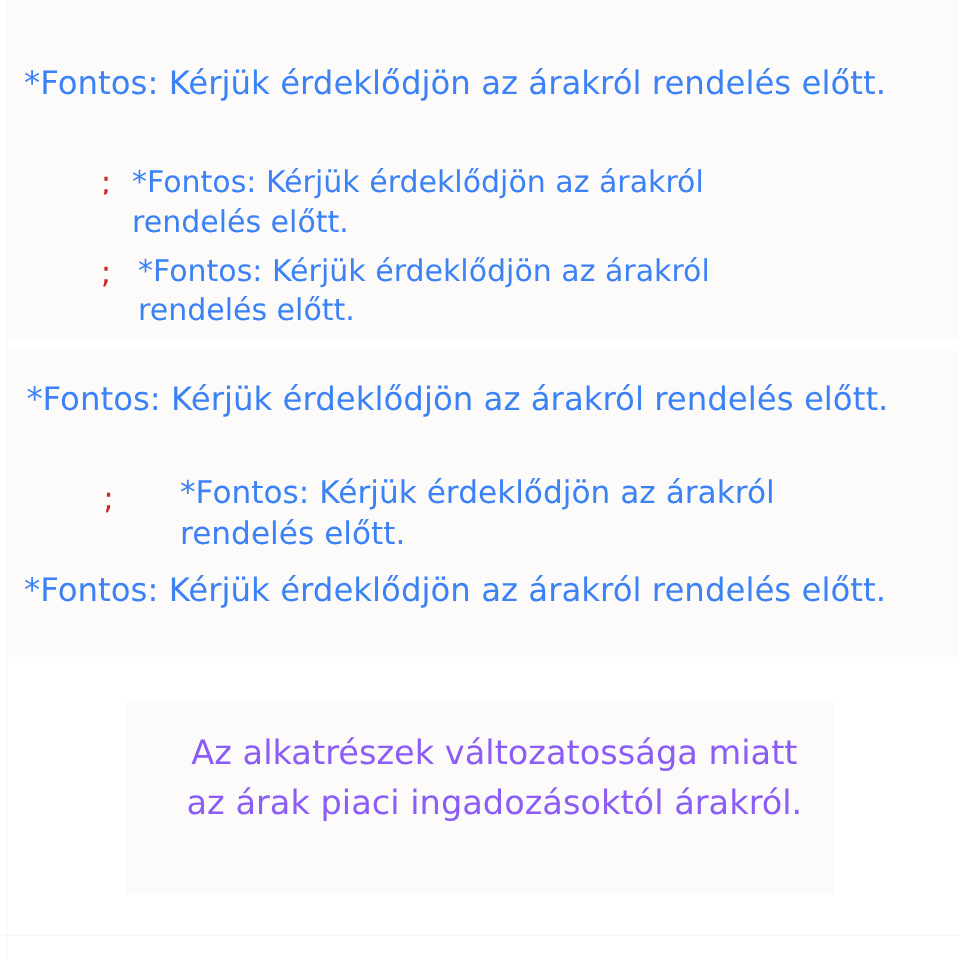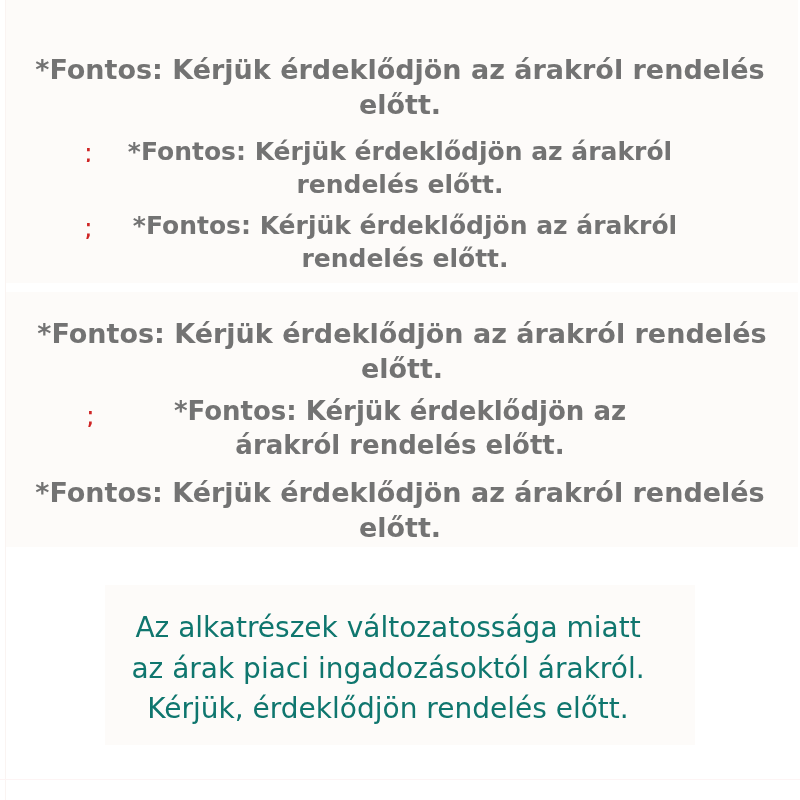--- a/index.html
+++ b/index.html
@@ -41,24 +41,24 @@
   }
 
   .content {
     position: absolute;
     inset: 0;
     z-index: 2;
   }
 
   .notice {
     position: absolute;
-    color: #737373;
-    text-align: center;
+    color: #3b82f6;
+    text-align: left;
     line-height: 1.30;
-    font-weight: 700;
+    font-weight: 400;
     white-space: pre-wrap;
   }
 
   
   .notice-1 {
     left: 20px;
     top: 52px;
     width: 760px;
     font-size: 27px;
   }
@@ -106,25 +106,25 @@
     line-height: 1;
     overflow: hidden;
     font-family: "DejaVu Sans", "Liberation Sans", sans-serif;
   }
   .fragment-1 { left: 84px;  top: 140px; width: 10px; height: 22px; }
   .fragment-2 { left: 84px;  top: 215px; width: 11px; height: 24px; }
   .fragment-3 { left: 86px;  top: 403px; width: 11px; height: 24px; }
 
   .footer-note {
     position: absolute;
-    left: 88px;
+    left: 112px;
     top: 608px;
     width: 600px;
     text-align: center;
-    color: #0f766e;
+    color: #8b5cf6;
     font-size: 28px;
     line-height: 1.45;
   }
   .footer-note .fl { display: block; }
 </style>
 </head>
 <body>
 
 <div class="page">
   <div class="panel panel-a"></div>
@@ -150,16 +150,15 @@
 
   <div class="fragment fragment-3">;</div>
 
   <div class="notice notice-5">*Fontos: Kérjük érdeklődjön az árakról rendelés előtt.</div>
 
   <div class="notice notice-6">*Fontos: Kérjük érdeklődjön az árakról rendelés előtt.</div>
 
   <div class="footer-note">
     <span class="fl">Az alkatrészek változatossága miatt</span>
     <span class="fl">az árak piaci ingadozásoktól árakról.</span>
-    <span class="fl">Kérjük, érdeklődjön rendelés előtt.</span>
   </div>
 
 </div>
 
 </body></html>

